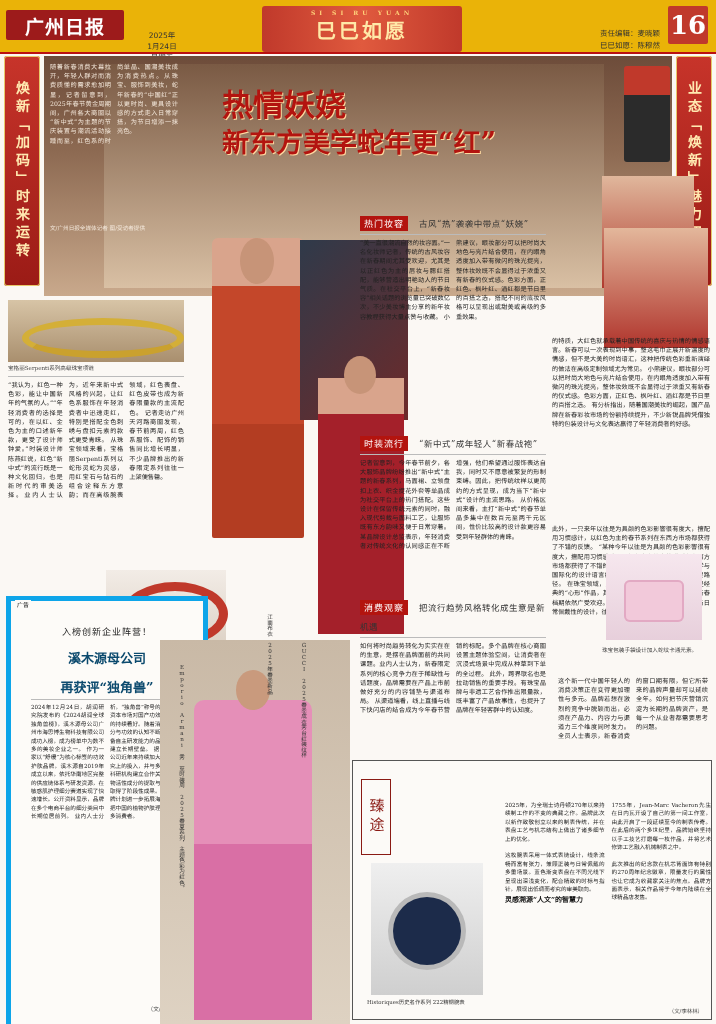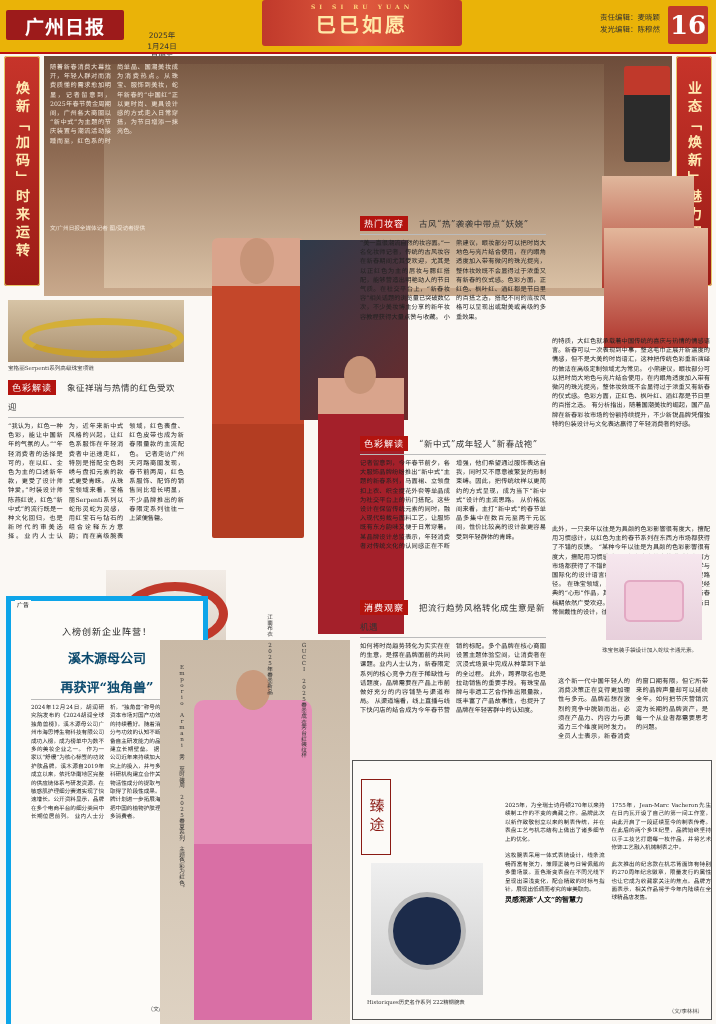--- a/index.html
+++ b/index.html
@@ -24,30 +24,30 @@
     position:absolute;left:6px;top:10px;width:118px;height:30px;
     background:#9d1b1b;color:#fff;display:flex;align-items:center;justify-content:center;
     font-family:"DejaVu Serif","Liberation Serif",serif;
     font-size:19px;font-weight:bold;letter-spacing:1px;border-radius:2px;
   }
   .date-box{
     position:absolute;left:132px;top:8px;width:60px;height:36px;
     font-size:7.5px;line-height:11px;color:#333;text-align:center;padding-top:2px;
   }
   .banner{
-    position:absolute;left:262px;top:0;width:200px;height:46px;
+    position:absolute;left:262px;top:6px;width:200px;height:46px;
     background:linear-gradient(90deg,#c0392b,#e05a3e,#c0392b);
     border-radius:3px;color:#ffe9a8;
     display:flex;align-items:center;justify-content:center;
     font-family:"DejaVu Serif","Liberation Serif",serif;
     font-size:20px;font-weight:bold;letter-spacing:3px;
   }
   .banner .sub{position:absolute;top:3px;left:0;right:0;text-align:center;font-size:6px;letter-spacing:4px;color:#ffd37a;}
   .editors{
-    position:absolute;right:56px;top:12px;text-align:right;font-size:7.5px;line-height:12px;color:#333;
+    position:absolute;right:56px;top:28px;text-align:right;font-size:7.5px;line-height:12px;color:#333;
   }
   .pagenum{
     position:absolute;right:8px;top:6px;width:40px;height:38px;
     background:#c0392b;color:#fff;display:flex;align-items:center;justify-content:center;
     font-family:"DejaVu Serif","Liberation Serif",serif;font-size:26px;font-weight:bold;border-radius:2px;
   }
   
   .ribbon{
     position:absolute;top:56px;width:36px;height:230px;
     background:linear-gradient(180deg,#c7342a,#9b1b16);
@@ -248,54 +248,52 @@
       <div style="white-space:pre-line;margin-top:20px;">2025年
 1月24日
 星期五</div>
     </div>
     <div class="banner">
       <span class="sub">SI  SI  RU  YUAN</span>
       <span>巳巳如愿</span>
     </div>
     <div class="editors">
       <div>责任编辑：麦晓颖</div>
-      <div>发光编辑：陈穆然</div>
+      <div>巳巳如愿：陈穆然</div>
     </div>
     <div class="pagenum">16</div>
   </div>
 
   <div class="lantern l"></div>
   <div class="lantern r"></div>
   <div class="ribbon left">焕新「加码」时来运转</div>
   <div class="ribbon right">业态「焕新」魅力四射</div>
 
   <div class="hero">
     <div class="hero-inner"></div>
   </div>
   <div class="hero-title">
+    <span>热情妖娆</span>
+    <span class="l2">新东方美学蛇年更“红”</span>
   </div>
   <div class="lipstick"></div>
   <div class="lip-face"></div>
 
   <div style="position:absolute;left:50px;top:62px;width:128px;height:180px;">
     <div class="col-text" style="column-count:2;height:160px;color:#f3e7da;">随着新春消费大幕拉开，年轻人群对而消费质懂的需求愈加明显，记者留意到，2025年春节黄金周期间，广州各大商圈以“新中式”为主题的节庆装置与潮流活动接踵而至，红色系的时尚单品、国潮美妆成为消费热点。从珠宝、服饰到美妆，蛇年新春的“中国红”正以更时尚、更具设计感的方式走入日常穿搭，为节日增添一抹亮色。</div>
     <div class="cap" style="color:#f3e7da;">文/广州日报全媒体记者  图/受访者提供</div>
   </div>
 
   <div class="model-a"></div>
   <div class="dressimg"></div>
   <div class="midmodel"></div>
 
   <div class="leftcol">
     <div class="necklace-img"></div>
     <div class="cap">宝格丽Serpenti系列高级珠宝项链</div>
-    <div>
-      <span class="sec-label">色彩解读</span>
-      <span class="sec-deck">象征祥瑞与热情的红色受欢迎</span>
-    </div>
     <div class="rule"></div>
     <div class="col-text leftbody">“我认为，红色一种色彩，能让中国新年的气氛的人。”“年轻消费者的选择是可的，在以红、金色为主的口述新年款，更受了设计师钟爱。”时装设计师陈燕红说，红色“新中式”的流行既是一种文化回归，也是新时代的审美选择。业内人士认为，近年来新中式风格的兴起，让红色系服饰在年轻消费者中迅速走红，特别是搭配金色刺绣与盘扣元素的款式更受青睐。
 
 从珠宝领域来看，宝格丽Serpenti系列以蛇形灵蛇为灵感，用红宝石与钻石的组合诠释东方意韵；而在高级腕表领域，红色表盘、红色皮带也成为新春限量款的主流配色。
 
 记者走访广州天河路商圈发现，春节前两周，红色系服饰、配饰的销售同比增长明显，不少品牌推出的新春限定系列往往一上架便售罄。</div>
     <div class="col-text" style="column-count:3;margin-top:2px;height:40px;">据业内人士分析，红色在中国传统文化中象征着吉祥、喜庆与热情，蛇年春节恰逢消费旺季，红色系单品自然成为消费者表达节日氛围感的首选。</div>
   </div>
 
   <div class="bracelet-img"></div>
@@ -333,21 +331,21 @@
   <div class="midcol">
     <div>
       <span class="sec-label">热门妆容</span>
       <span class="sec-deck">古风“热”袭袭中带点“妖娆”</span>
       <div class="rule"></div>
       <div class="col-text twocol" style="height:184px;">“美一直很潮流自然的妆容面。”一名化妆师记者，传统的古风妆容在新春期间尤其受欢迎，尤其是以正红色为主的唇妆与腮红搭配，能够营造出明艳动人的节日气质。在社交平台上，“新春妆容”相关话题的浏览量已突破数亿次，不少美妆博主分享的新年妆容教程获得大量点赞与收藏。
 
 小熊建议，眼妆部分可以把时尚大地色与亮片结合使用，在内眼角适度加入带有微闪的珠光提亮，整体妆效既不会显得过于浓重又有新春的仪式感。色彩方面，正红色、枫叶红、酒红都是节日里的百搭之选，搭配不同的底妆风格可以呈现出或甜美或高级的多重效果。</div>
     </div>
     <div style="margin-top:10px;">
-      <span class="sec-label">色彩解读</span>
+      <span class="sec-label">时装流行</span>
       <span class="sec-deck">“新中式”成年轻人“新春战袍”</span>
       <div class="rule"></div>
       <div class="col-text twocol" style="height:128px;">记者留意到，今年春节前夕，各大服饰品牌纷纷推出“新中式”主题的新春系列，马面裙、立领盘扣上衣、织金提花外套等单品成为社交平台上的热门搭配。这些设计在保留传统元素的同时，融入现代剪裁与面料工艺，让服饰既有东方韵味又便于日常穿着。
 
 某品牌设计总监表示，年轻消费者对传统文化的认同感正在不断增强，他们希望通过服饰表达自我，同时又不愿意被繁复的形制束缚。因此，把传统纹样以更简约的方式呈现，成为当下“新中式”设计的主流思路。
 
 从价格区间来看，主打“新中式”的春节单品多集中在数百元至两千元区间，性价比较高的设计款更容易受到年轻群体的青睐。</div>
     </div>
     <div style="margin-top:10px;">
       <span class="sec-label">消费观察</span>

